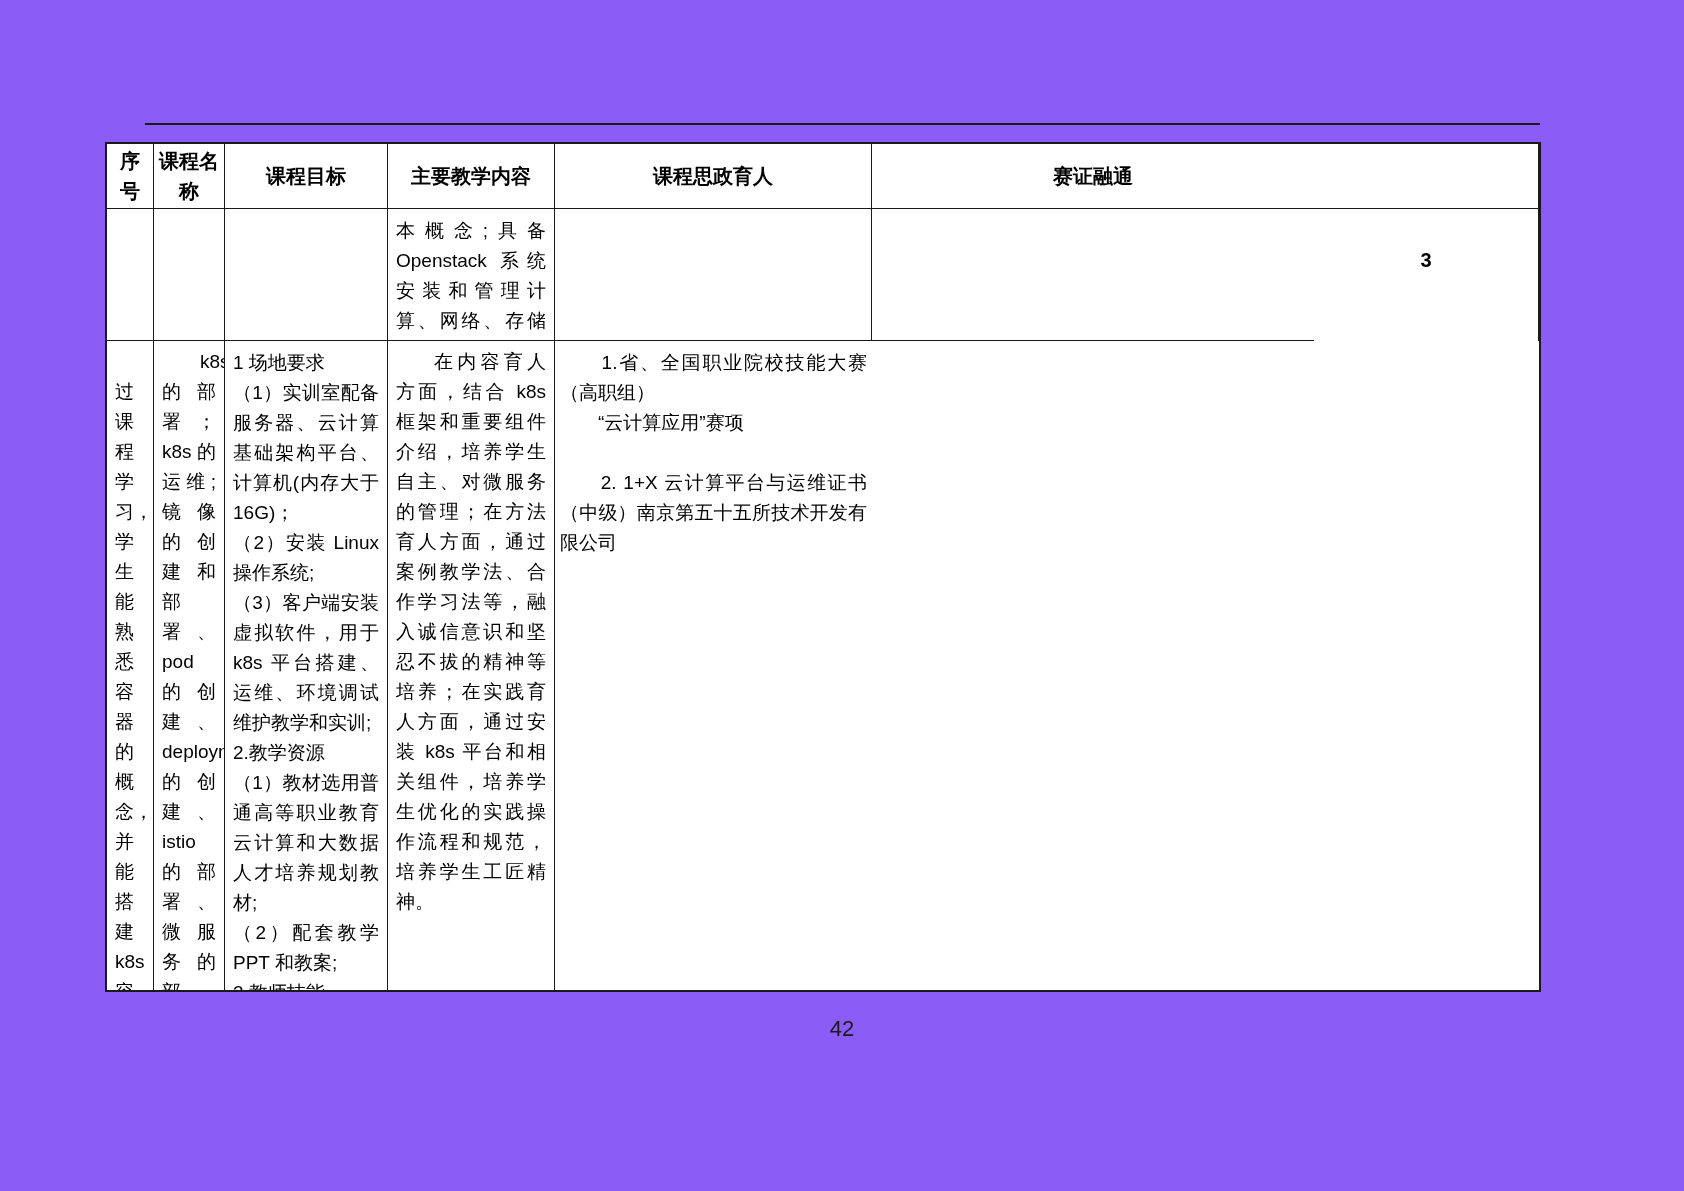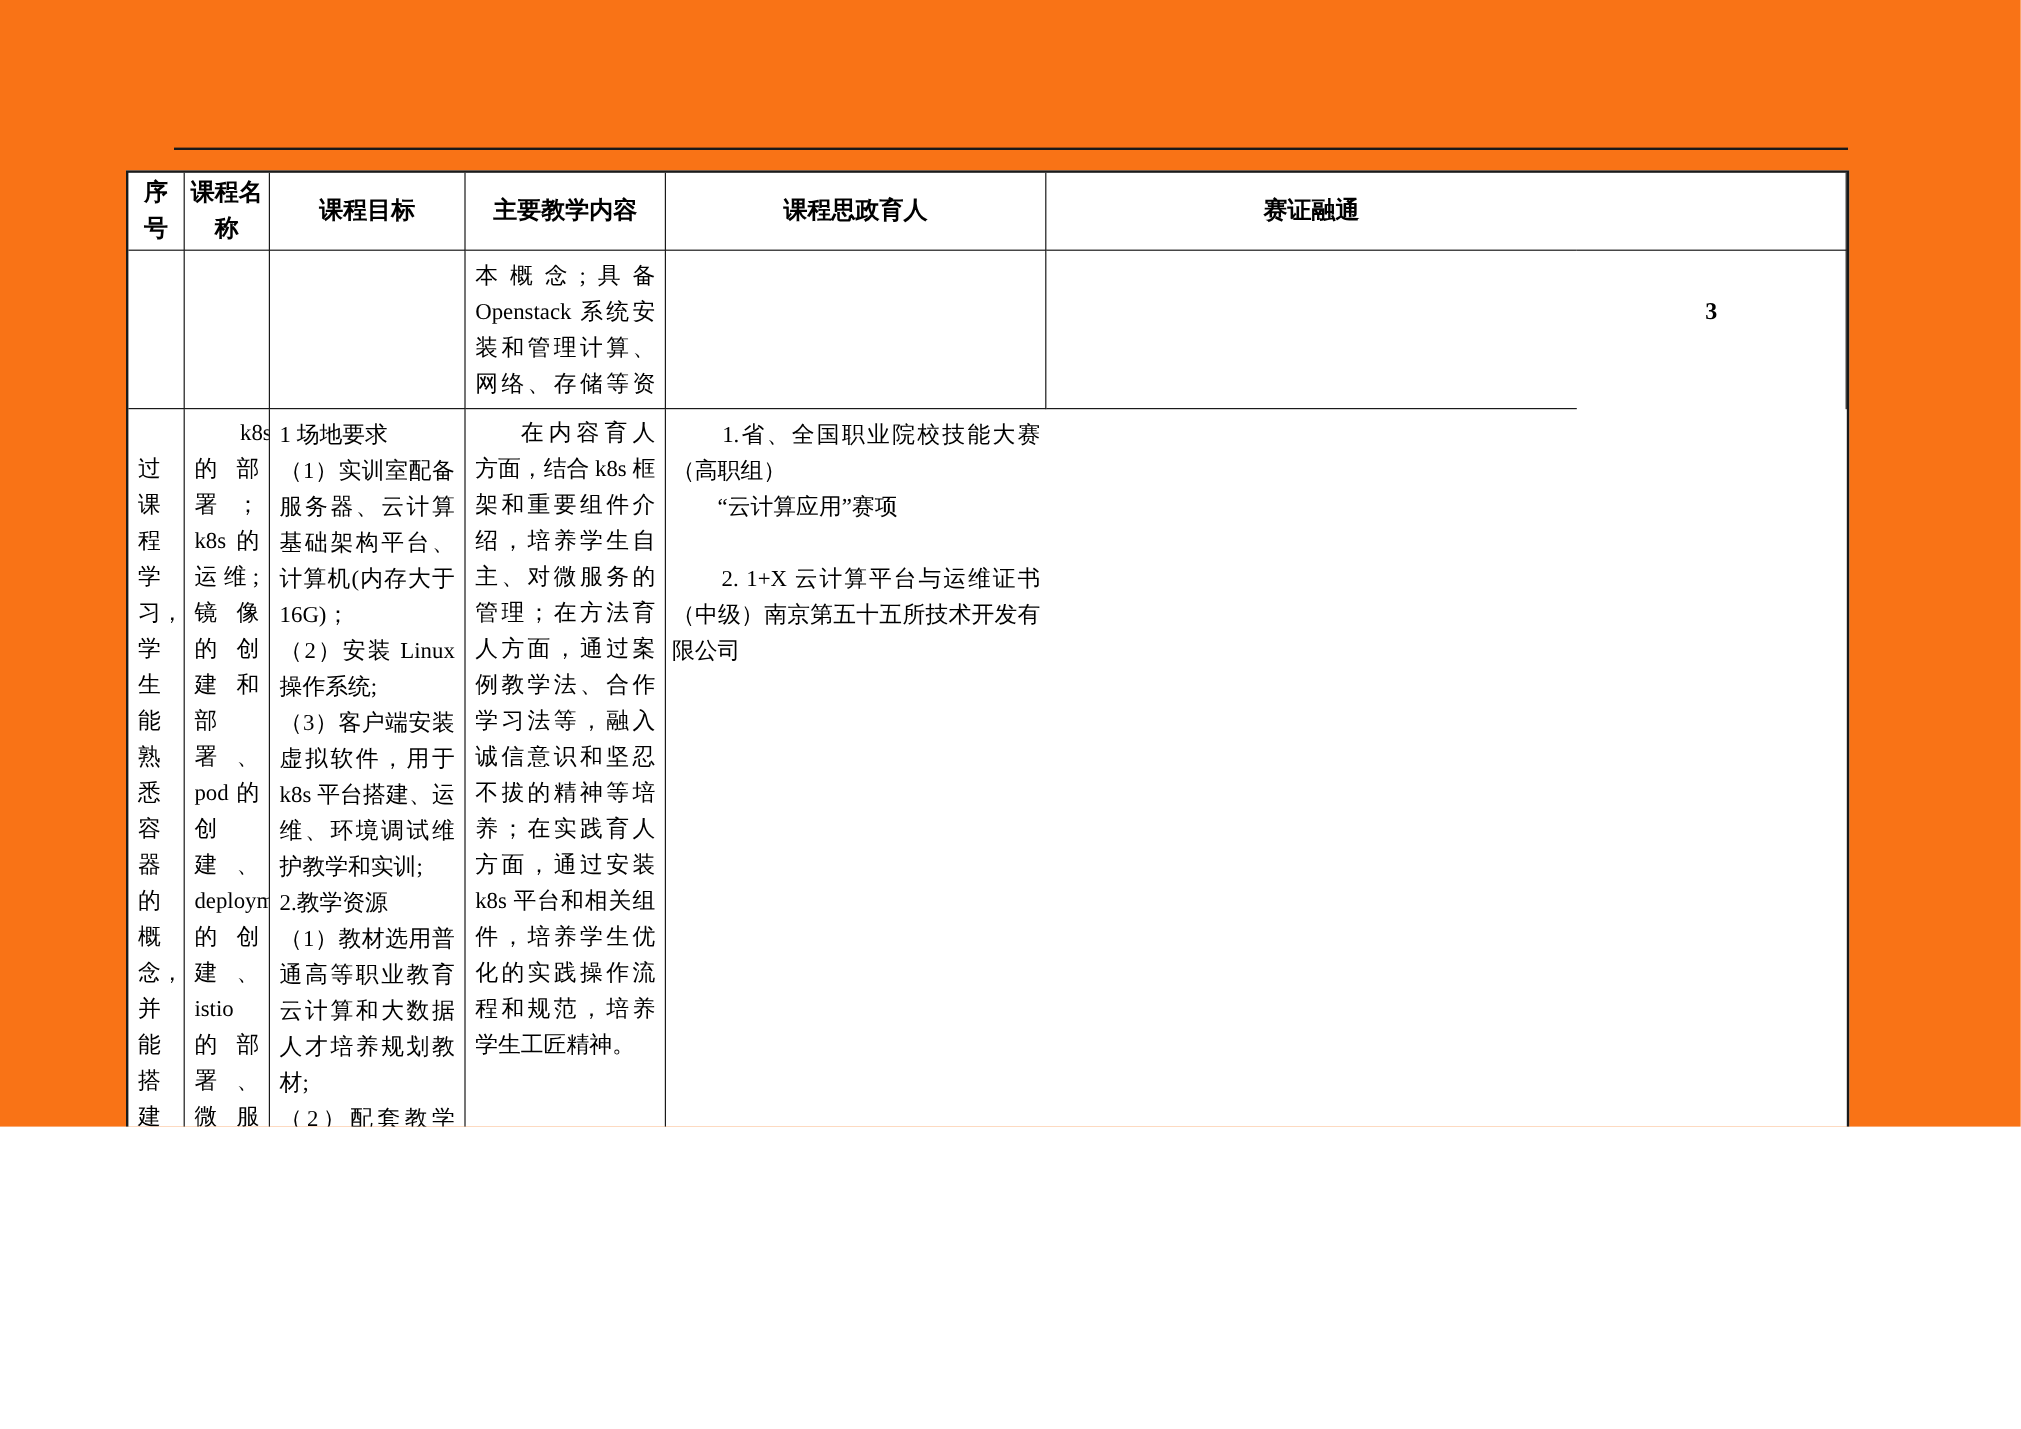--- a/index.html
+++ b/index.html
@@ -1,22 +1,22 @@
 <!DOCTYPE html>
 <html><head>
 <meta charset="utf-8">
 <style>
   * { margin: 0; padding: 0; box-sizing: border-box; }
   html, body { background: #ffffff; }
   .page {
     position: relative;
     width: 1684px;
-    height: 939px;
-    background: #f97316;
-    font-family: Liberation Serif, serif;
+    height: 1191px;
+    background: #8b5cf6;
+    font-family: Liberation Sans, sans-serif;
     color: #000000;
     overflow: hidden;
   }
   .header-rule {
     position: absolute;
     left: 145px;
     top: 123px;
     width: 1395px;
     height: 2px;
     background: #1a1a1a;

